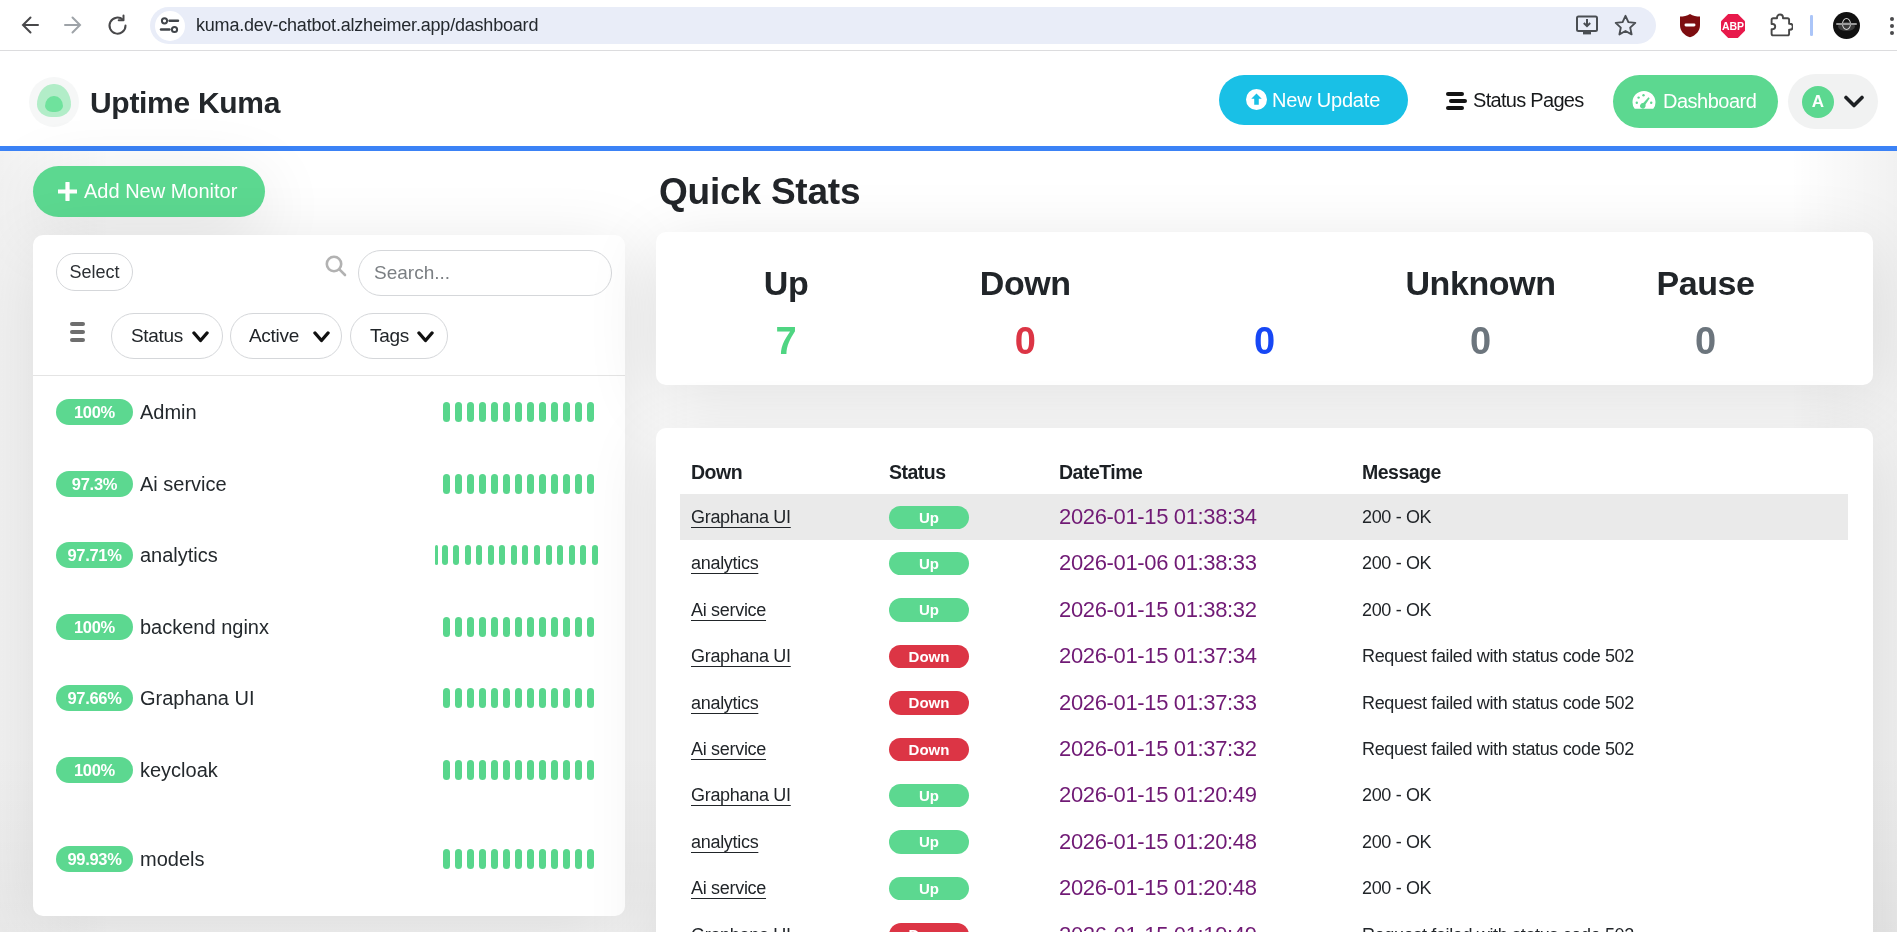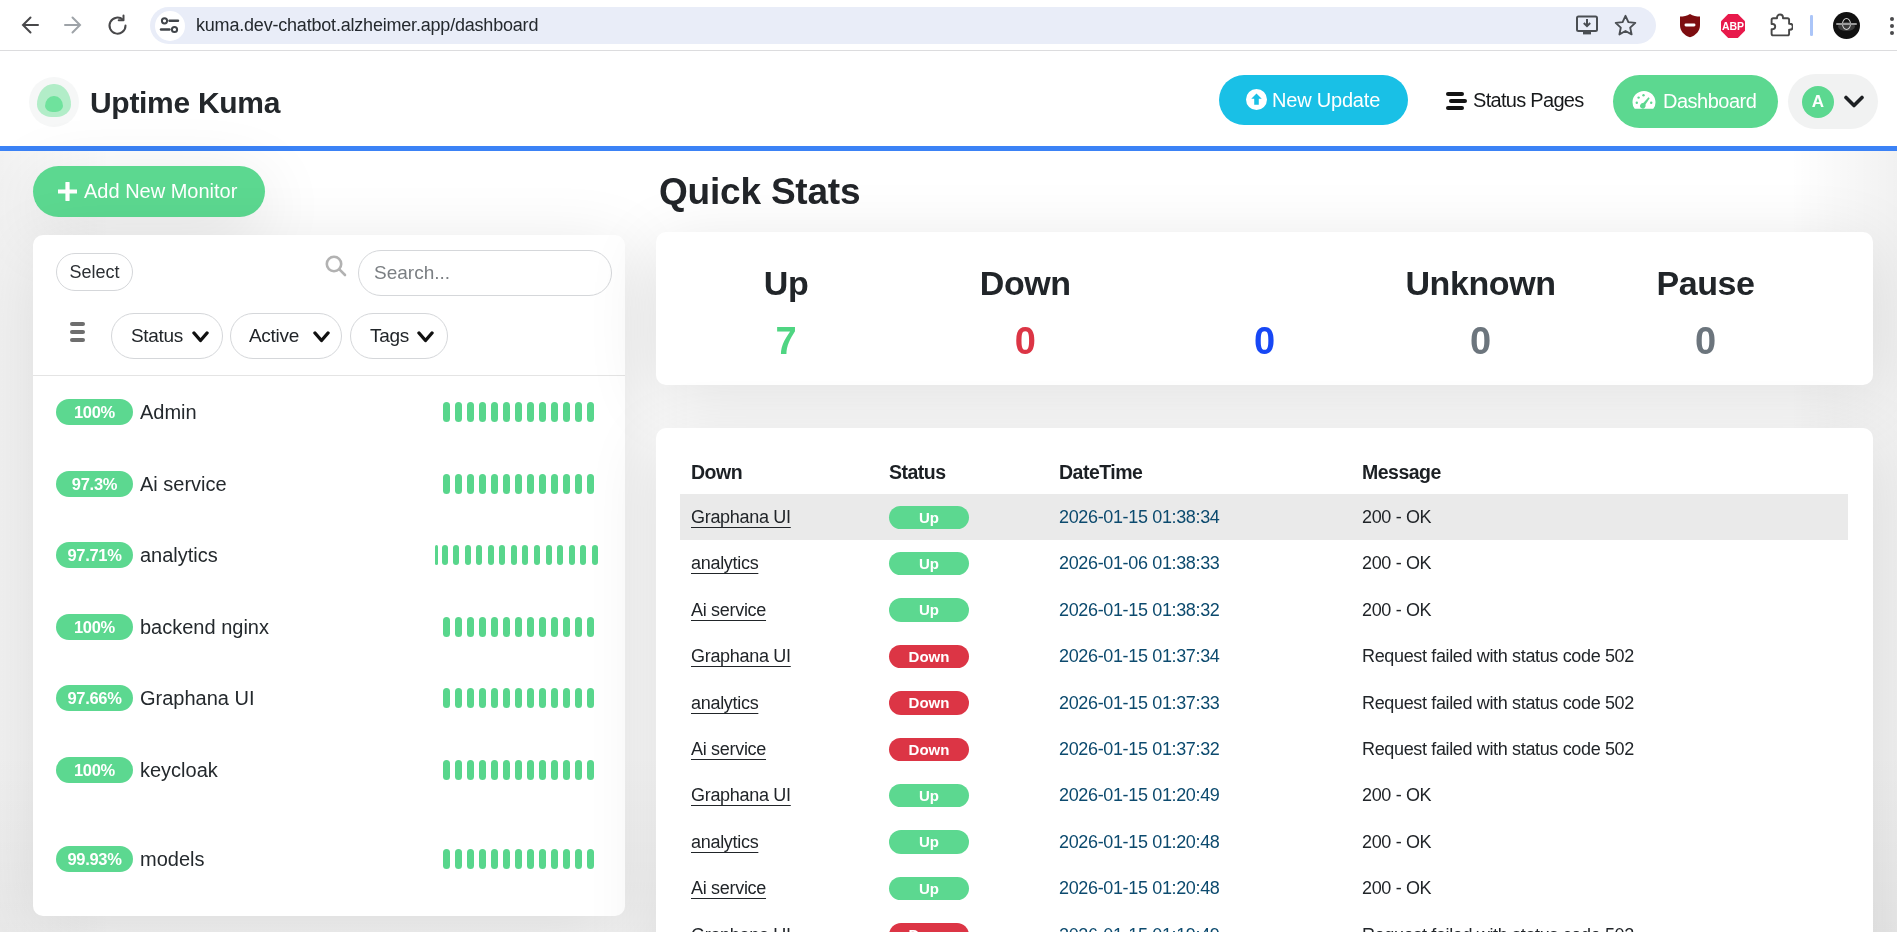--- a/index.html
+++ b/index.html
@@ -50,21 +50,21 @@
 .scol{position:absolute;top:0;width:239px;height:153px;text-align:center;}
 .slab{position:absolute;left:0;top:32px;width:239px;font-size:34px;font-weight:bold;color:#212529;letter-spacing:-0.4px;}
 .snum{position:absolute;left:0;top:88px;width:239px;font-size:38px;font-weight:bold;}
 #tblcard{left:656px;top:428px;width:1217px;height:560px;}
 .th{position:absolute;top:21px;height:46px;line-height:46px;font-size:19.5px;letter-spacing:-0.5px;font-weight:bold;color:#1c2024;}
 .trow{position:absolute;left:24px;width:1168px;height:46.4px;}
 .trow.hl{background:#eaeaea;}
 .tname{position:absolute;left:11px;top:0;line-height:46.4px;font-size:18px;letter-spacing:-0.3px;color:#212529;text-decoration:underline;text-underline-offset:4px;text-decoration-thickness:1.4px;text-decoration-skip-ink:none;}
 .tpill{position:absolute;left:209px;top:11.5px;width:80px;height:23.5px;border-radius:12px;color:#fff;
  font-size:15px;font-weight:bold;text-align:center;line-height:23.5px;}
-.tdt{position:absolute;left:379px;top:0;line-height:46.4px;font-size:18px;letter-spacing:-0.35px;color:#0c4a6e;}
+.tdt{position:absolute;left:379px;top:0;line-height:46.4px;font-size:22px;letter-spacing:-0.35px;color:#701a75;}
 .tmsg{position:absolute;left:682px;top:0;line-height:46.4px;font-size:18px;letter-spacing:-0.35px;color:#212529;}
 svg{display:block;}
 </style></head><body>
 <div id="page">
 <div id="chrome">
       <svg class="abs" style="left:19px;top:14px" width="22" height="22" viewBox="0 0 22 22">
         <path d="M11.5 3.5 L4 11 L11.5 18.5 M4.5 11 H19" stroke="#48484a" stroke-width="2" fill="none" stroke-linecap="round"></path>
       </svg>
       <svg class="abs" style="left:62px;top:14px" width="22" height="22" viewBox="0 0 22 22">
         <path d="M10.5 3.5 L18 11 L10.5 18.5 M17.5 11 H3" stroke="#9ea3a8" stroke-width="2" fill="none" stroke-linecap="round"></path>

